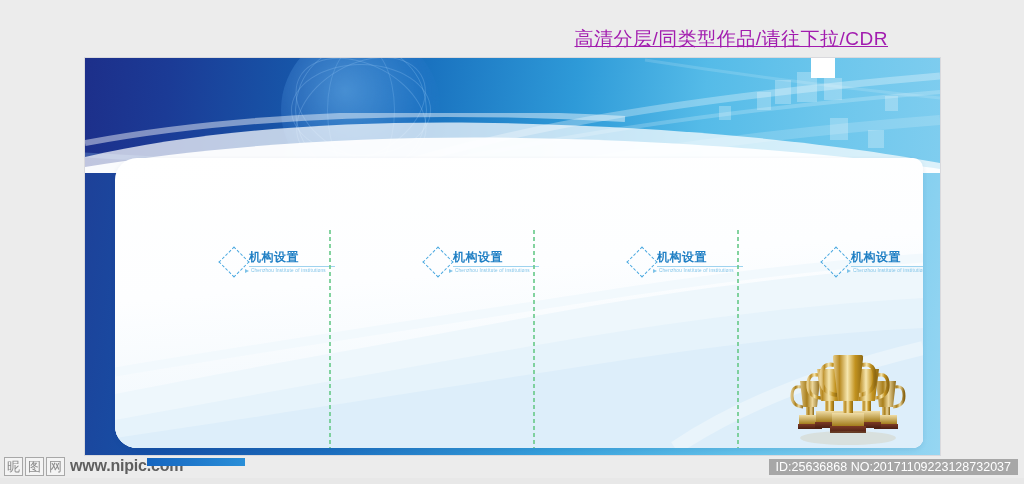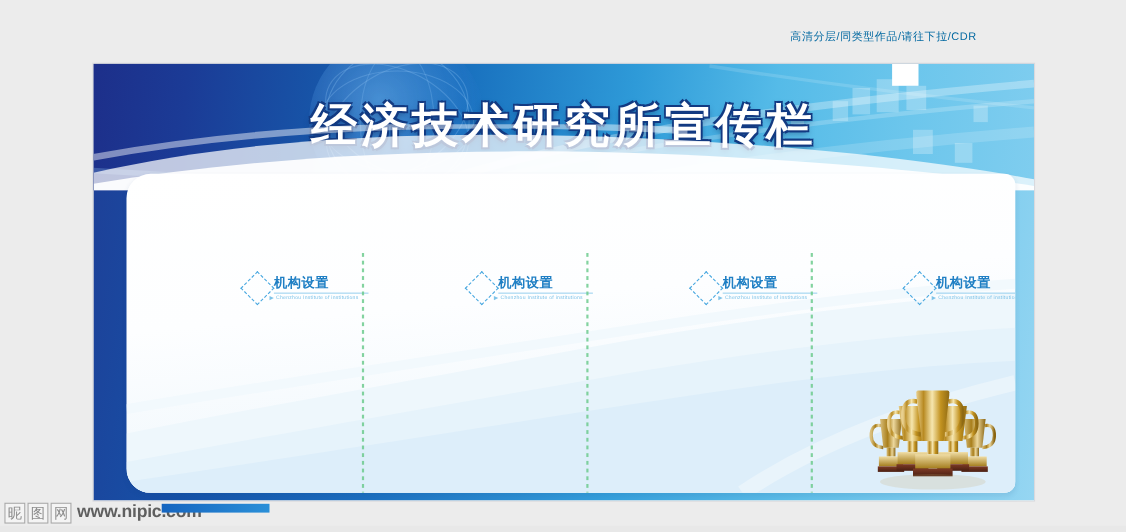--- a/index.html
+++ b/index.html
@@ -11,24 +11,25 @@
     font-family: "Liberation Sans", sans-serif;
     overflow: hidden;
     position: relative;
   }
 
   
   #top-caption {
     position: absolute;
     top: 26px;
     right: 136px;
-    font-size: 10px;
-    color: #0369a1;
+    font-size: 19px;
+    color: #a21caf;
     letter-spacing: 0.5px;
     white-space: nowrap;
+    text-decoration: underline;
   }
 
   
   #board {
     position: absolute;
     left: 85px;
     top: 58px;
     width: 855px;
     height: 397px;
     overflow: hidden;
@@ -268,28 +269,20 @@
     <div class="banner-square" style="left:634px;top:48px;width:12px;height:14px;"></div>
 
     <svg id="banner-curves" viewBox="0 0 855 115" preserveAspectRatio="none">
       <path d="M280,118 C420,70 600,40 855,18" stroke="rgba(255,255,255,.30)" stroke-width="7" fill="none"></path>
       <path d="M300,118 C450,80 640,52 855,34" stroke="rgba(255,255,255,.20)" stroke-width="4" fill="none"></path>
       <path d="M420,118 C560,92 700,74 855,62" stroke="rgba(255,255,255,.16)" stroke-width="10" fill="none"></path>
       <path d="M-20,96 C120,104 240,110 420,118" stroke="rgba(160,215,250,.25)" stroke-width="5" fill="none"></path>
       <path d="M560,2 C650,16 740,28 855,40" stroke="rgba(255,255,255,.14)" stroke-width="3" fill="none"></path>
     </svg>
 
-    <div style="position:absolute;left:0;top:28px;width:855px;text-align:center;">
-      <span id="board-title" style="font-family:'DejaVu Sans', sans-serif; font-size:42px; font-weight:bold;
-                   color:#ffffff; letter-spacing:4px;
-                   text-shadow:
-                     -1.6px -1.6px 0 #123a82, 1.6px -1.6px 0 #123a82,
-                     -1.6px 1.6px 0 #123a82,  1.6px 1.6px 0 #123a82,
-                     0 3px 6px rgba(8,30,80,.55);">经济技术研究所宣传栏</span>
-    </div>
 
     <svg id="banner-wave" viewBox="0 0 855 62" preserveAspectRatio="none">
       <path d="M0,44 C150,10 330,2 560,16 C700,25 790,38 855,50 L855,62 L0,62 Z" fill="rgba(255,255,255,.72)"></path>
       <path d="M0,54 C170,26 360,18 580,30 C720,38 800,48 855,56 L855,62 L0,62 Z" fill="rgba(255,255,255,.92)"></path>
       <path d="M0,30 C140,4 320,-6 540,6" stroke="rgba(255,255,255,.45)" stroke-width="6" fill="none"></path>
     </svg>
   </div>
 
   <div id="content-panel">
 
@@ -411,13 +404,14 @@
 
 <div id="watermark">
   <div id="wm-bottom-ghost"></div>
   <div id="wm-logo">
     <div class="wm-box">昵</div>
     <div class="wm-box">图</div>
     <div class="wm-box">网</div>
   </div>
   <div id="wm-url">www.nipic.com</div>
   <div id="wm-bar"></div>
+  <div id="wm-id">ID:25636868 NO:20171109223128732037</div>
 </div>
 
 </body></html>

